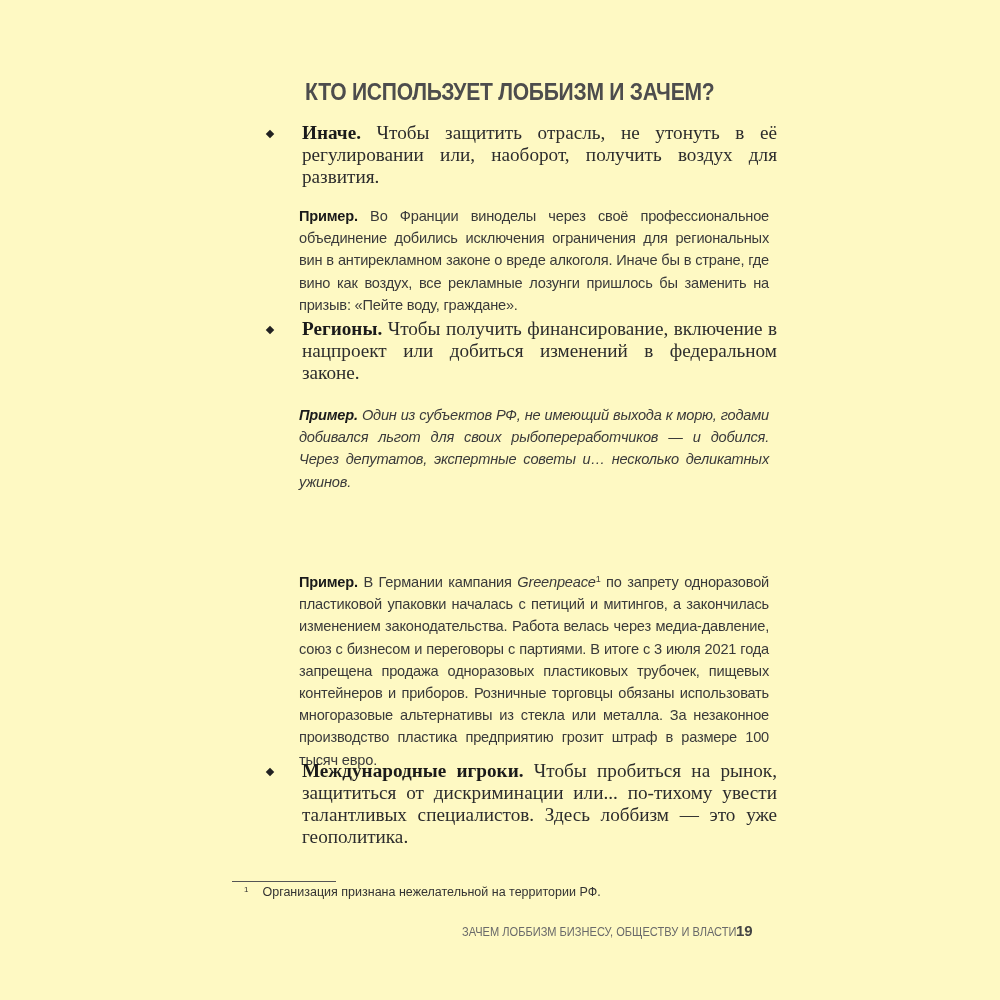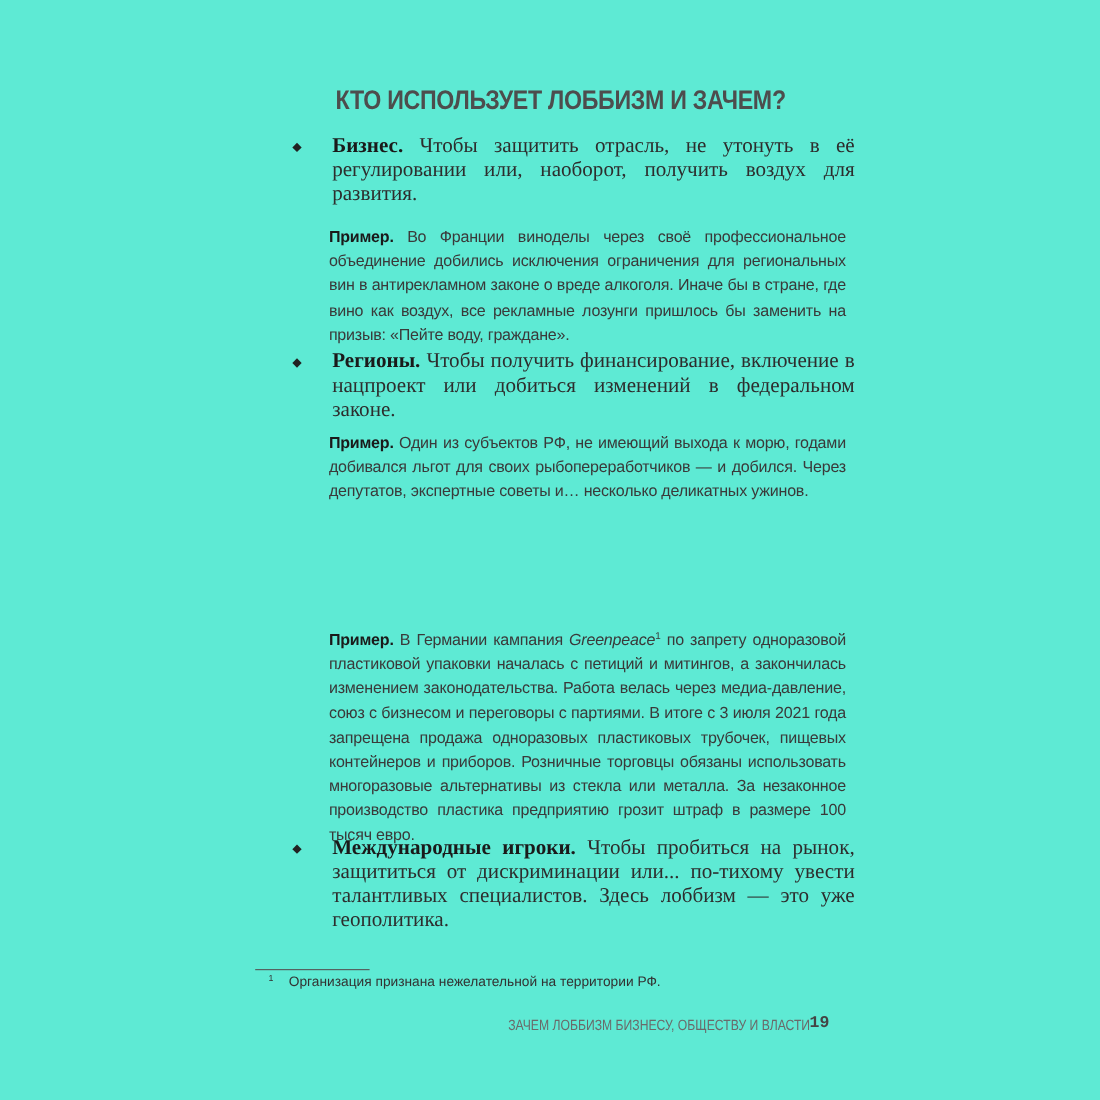--- a/index.html
+++ b/index.html
@@ -1,17 +1,17 @@
 <!DOCTYPE html>
 <html><head>
   <meta charset="utf-8">
   <style>
     html, body { margin: 0; padding: 0; background: #ffffff; }
     body { width: 1000px; height: 1000px; position: relative; overflow: hidden; }
-    .page { position: absolute; left: 0; top: 0; width: 1000px; height: 1000px; background: #5eead4; color: #2b2b2b; }
+    .page { position: absolute; left: 0; top: 0; width: 1000px; height: 1000px; background: #fef9c3; color: #2b2b2b; }
 
     .title {
       position: absolute; left: 305px; top: 78px; width: 480px;
       font-family: "Liberation Sans", sans-serif; font-weight: bold;
       font-size: 24.5px; letter-spacing: -0.3px; color: #4d4d4d;
       white-space: nowrap; transform: scaleX(0.86); transform-origin: left top;
     }
 
     .item { position: absolute; left: 266px; width: 514px; }
     .bullet {
@@ -42,48 +42,48 @@
     }
     .footnote .fn-num { font-size: 8px; vertical-align: 4px; margin-right: 14px; }
 
     .running-head {
       position: absolute; left: 462px; top: 924px;
       font-family: "Liberation Sans", sans-serif; font-size: 13.5px;
       color: #6a6a6a; white-space: nowrap; transform: scaleX(0.82); transform-origin: left top;
     }
     .page-num {
       position: absolute; left: 736px; top: 922px;
-      font-family: Liberation Mono, monospace; font-weight: bold;
+      font-family: Liberation Sans, sans-serif; font-weight: bold;
       font-size: 15px; color: #444;
     }
   </style>
 </head>
 <body>
 
 <div class="page">
 
   <div class="title">КТО ИСПОЛЬЗУЕТ ЛОББИЗМ И ЗАЧЕМ?</div>
 
   <div class="item" style="top:122px;">
     <span class="bullet" style="top:8px;"></span>
     <div class="item-text">
-      <span class="lead">Бизнес.</span><span> Чтобы защитить отрасль, не утонуть в её регулировании или, наоборот, получить воздух для развития.</span>
+      <span class="lead">Иначе.</span><span> Чтобы защитить отрасль, не утонуть в её регулировании или, наоборот, получить воздух для развития.</span>
     </div>
   </div>
   <div class="example" style="top:205px;">
     <span class="lead">Пример.</span><span> Во Франции виноделы через своё профессиональное объединение добились исключения ограничения для региональных вин в антирекламном законе о вреде алкоголя. Иначе бы в стране, где вино как воздух, все рекламные лозунги пришлось бы заменить на призыв: «Пейте воду, граждане».</span>
   </div>
 
   <div class="item" style="top:318px;">
     <span class="bullet" style="top:8px;"></span>
     <div class="item-text">
       <span class="lead">Регионы.</span><span> Чтобы получить финансирование, включение в нацпроект или добиться изменений в федеральном законе.</span>
     </div>
   </div>
-  <div class="example" style="top:392px;">
+  <div class="example" style="top:404px;font-style:italic;">
     <span class="lead">Пример.</span><span> Один из субъектов РФ, не имеющий выхода к морю, годами добивался льгот для своих рыбопереработчиков — и добился. Через депутатов, экспертные советы и… несколько деликатных ужинов.</span>
   </div>
 
   <div class="example" style="top:571px;">
     <span class="lead">Пример.</span><span> В Германии кампания </span><i>Greenpeace</i><sup>1</sup><span> по запрету одноразовой пластиковой упаковки началась с петиций и митингов, а закончилась изменением законодательства. Работа велась через медиа-давление, союз с бизнесом и переговоры с партиями. В итоге с 3 июля 2021 года запрещена продажа одноразовых пластиковых трубочек, пищевых контейнеров и приборов. Розничные торговцы обязаны использовать многоразовые альтернативы из стекла или металла. За незаконное производство пластика предприятию грозит штраф в размере 100 тысяч евро.</span>
   </div>
 
   <div class="item" style="top:760px;">
     <span class="bullet" style="top:8px;"></span>
     <div class="item-text">

